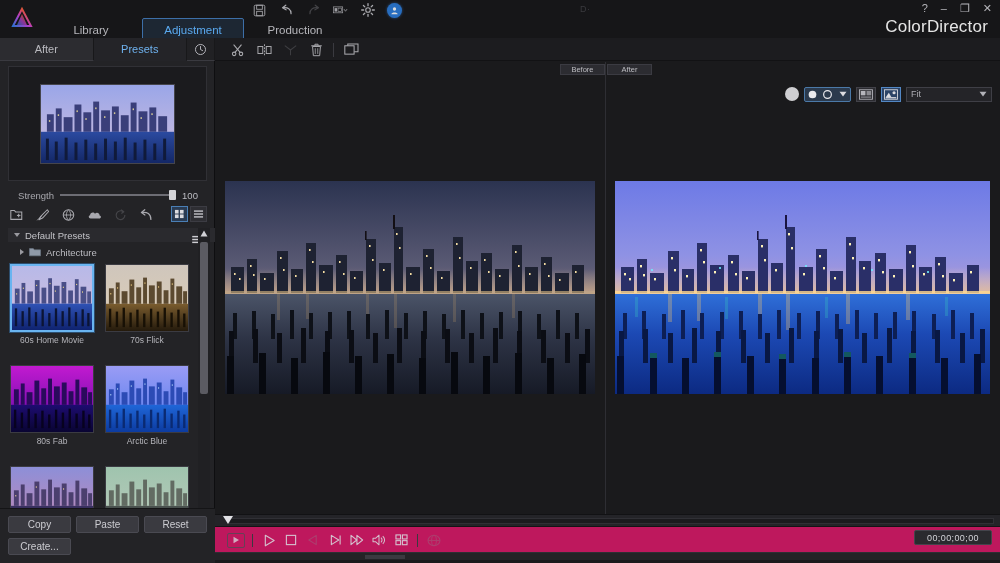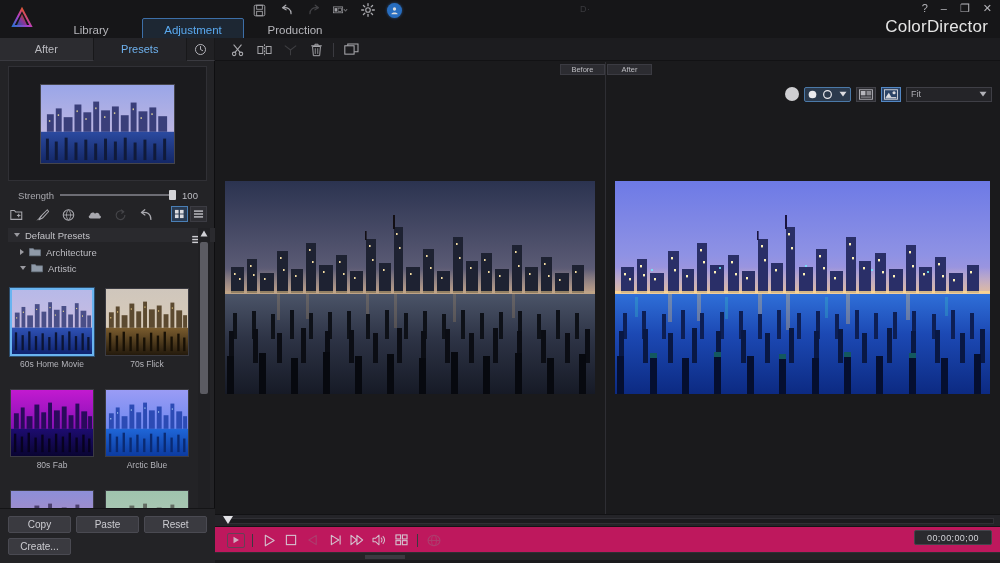--- a/index.html
+++ b/index.html
@@ -98,21 +98,21 @@
   }
   .tri { width:0;height:0;border-left:4px solid #9a9aa0;border-top:3px solid transparent;border-bottom:3px solid transparent; margin-right:5px;}
   .tri.down { border-left:3px solid transparent;border-right:3px solid transparent;border-top:4px solid #9a9aa0; border-bottom:0; }
   .section-head .lbl { font-size:9.5px; color:#c3c3c8; }
   .sort-icon { position:absolute; right:18px; top:2px; }
 
   .tree-row { position:absolute; left:0; width:215px; height:16px; display:flex; align-items:center; padding-left:20px; }
   .tree-row .lbl { font-size:9.5px; color:#bcbcc2; margin-left:5px; }
   .folder { width:12px;height:10px; }
 
-  .grid-area { position:absolute; left:0; top:246px; width:198px; height:268px; overflow:hidden; }
+  .grid-area { position:absolute; left:0; top:222px; width:198px; height:268px; overflow:hidden; }
   .grid-inner { position:relative; padding:4px 0 0 10px; }
   .pcell { position:absolute; width:84px; }
   .pthumb { width:84px; height:68px; border:1px solid #3b3b42; display:block; }
   .pcell.sel .pthumb { border:2px solid #69b4f0; box-shadow:0 0 0 1px #2d4e6e; }
   .pname { font-size:8.5px; color:#b4b4ba; text-align:center; margin-top:3px; line-height:10px; }
 
   .scrollbar { position:absolute; left:198px; top:190px; width:12px; height:316px; background:#202023; }
   .sb-arrow { width:12px;height:11px; display:flex;align-items:center;justify-content:center; }
   .sb-thumb { position:absolute; left:2px; top:14px; width:8px; height:152px; background:#5b5b62; border-radius:2px; }
   .sb-down { position:absolute; left:0; bottom:0; }

